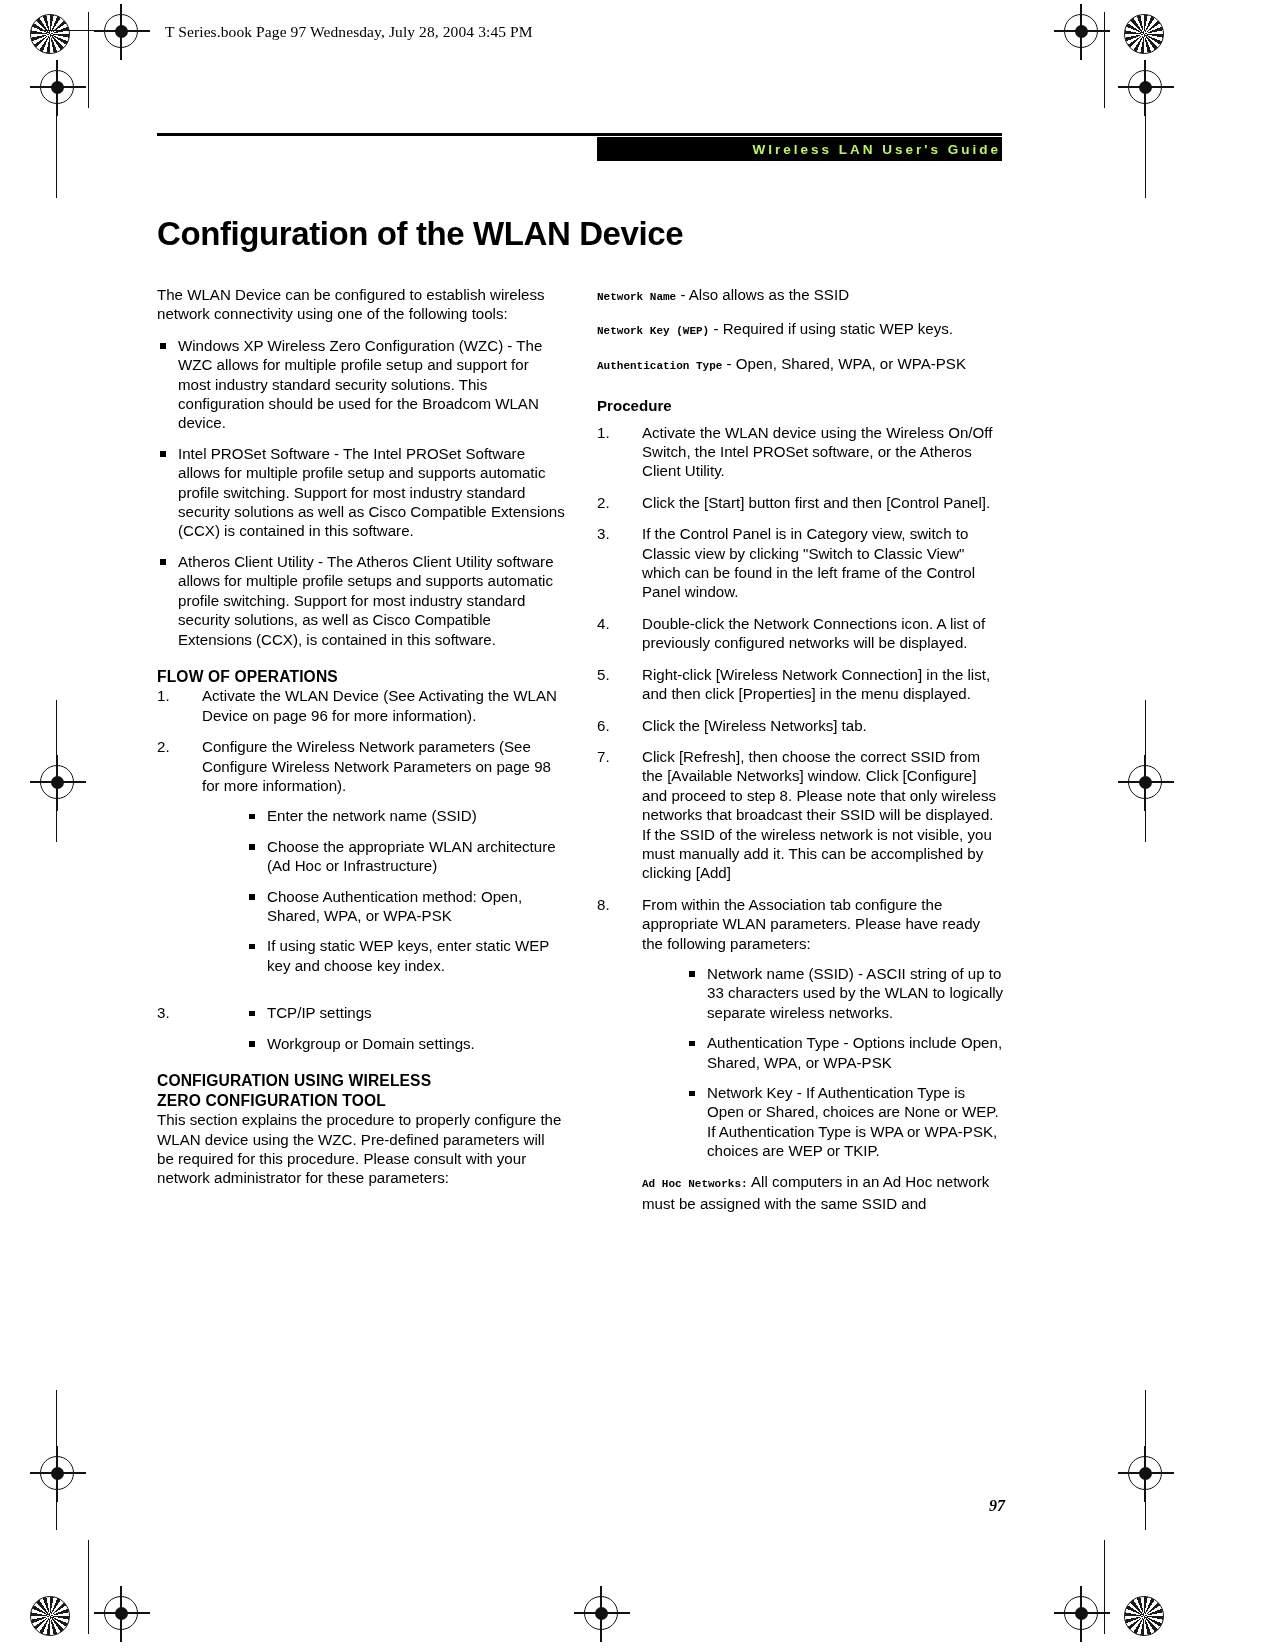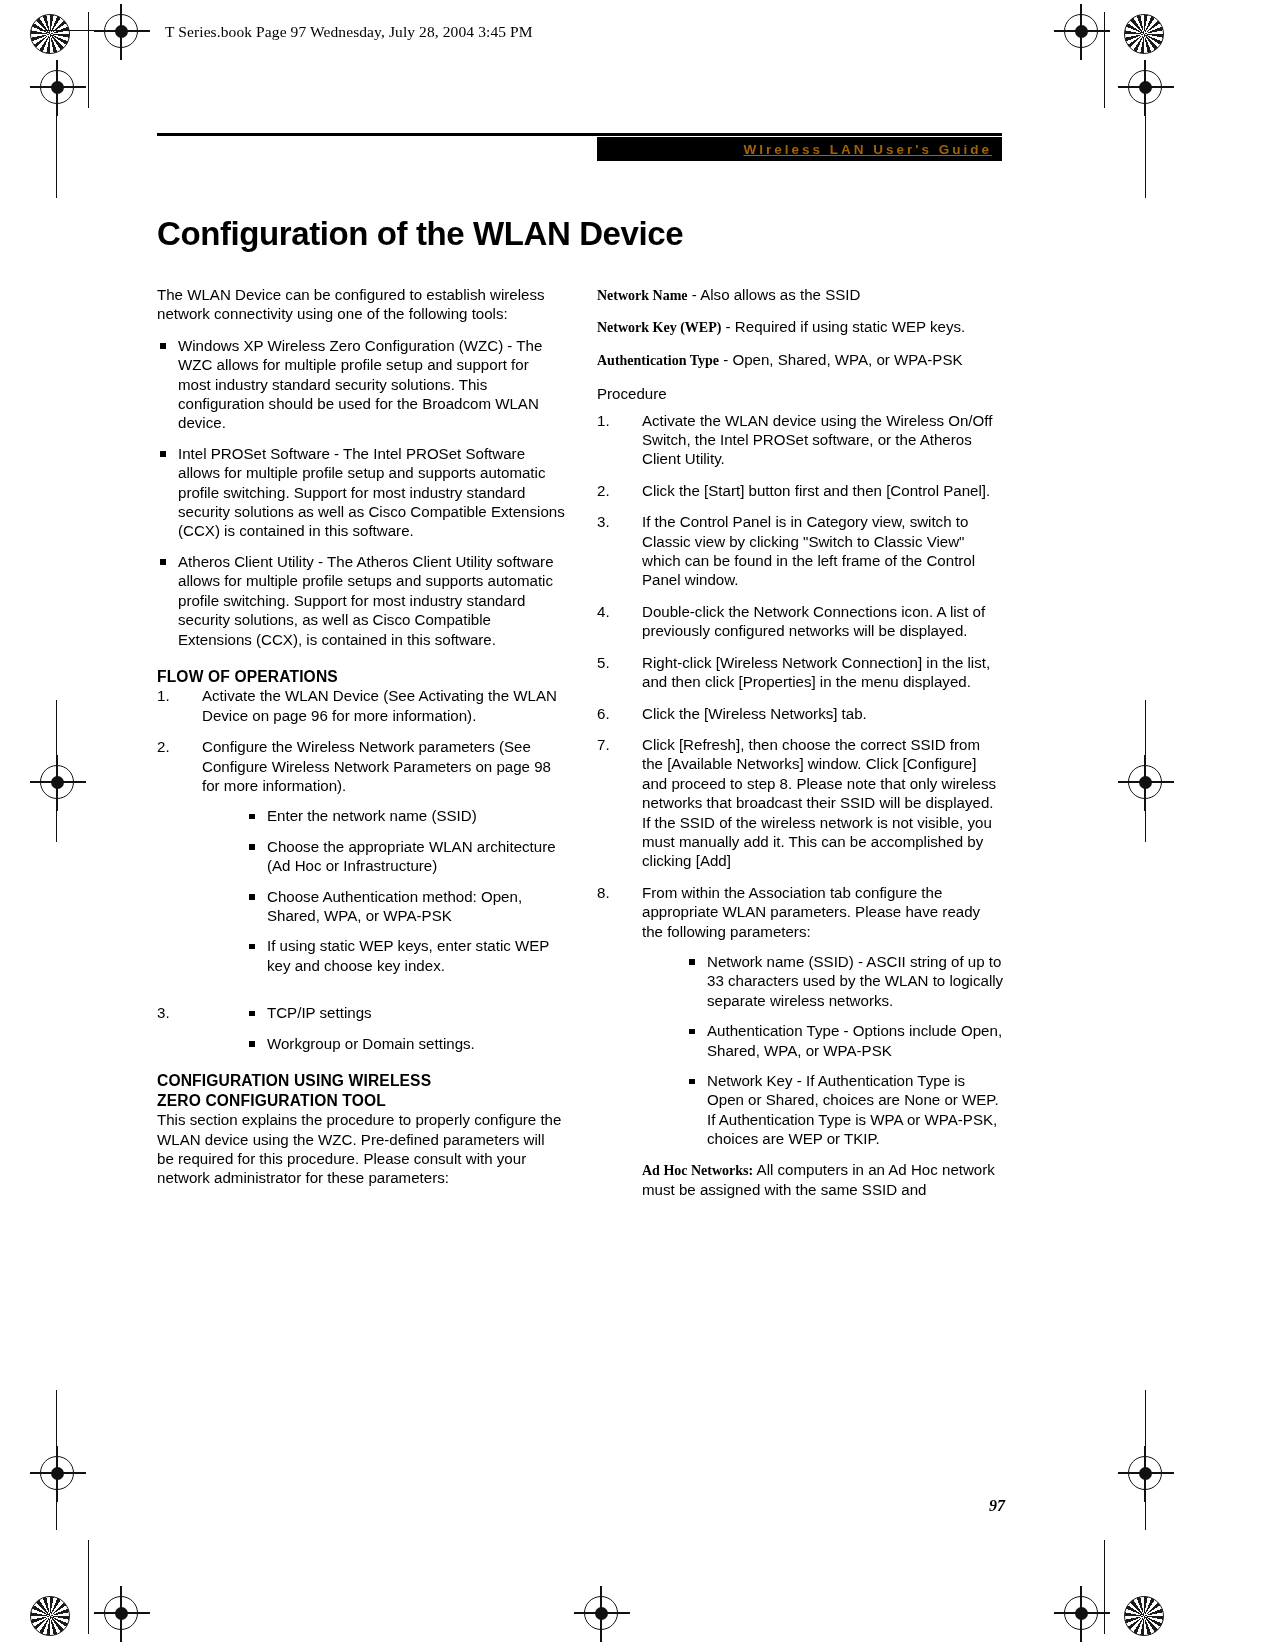--- a/index.html
+++ b/index.html
@@ -69,30 +69,29 @@
     position: absolute;
     left: 157px; top: 133px;
     width: 845px; height: 2.5px;
     background: #000;
   }
   .banner {
     position: absolute;
     left: 597px; top: 137px;
     width: 405px; height: 24px;
     background: #000000;
-    color: #a16207;
+    color: #bef264;
     font-size: 13.5px;
     font-weight: bold;
     letter-spacing: 3.0px;
     display: flex;
     align-items: center;
     justify-content: flex-end;
-    padding-right: 10px;
+    padding-right: 1px;
     box-sizing: border-box;
-    text-decoration: underline;
   }
 
   
   .page-title {
     position: absolute;
     left: 157px; top: 193px;
     font-size: 33px;
     font-weight: bold;
     letter-spacing: -0.4px;
     white-space: nowrap;
@@ -114,22 +113,22 @@
   .h2 {
     font-size: 15.6px;
     font-weight: bold;
     letter-spacing: 0.15px;
     margin: 18px 0 1px 0;
     line-height: 19.5px;
   }
   .h2.tight { margin-bottom: 0px; }
   .h3 {
     font-size: 15.1px;
-    font-weight: normal;
-    margin: 14px 0 7px 0;
+    font-weight: bold;
+    margin: 20px 0 7px 0;
   }
 
   
   ul.sq {
     list-style: none;
     margin: 0 0 11px 0;
     padding: 0;
   }
   ul.sq > li {
     position: relative;
@@ -161,23 +160,23 @@
   ol.steps > li > .num {
     position: absolute;
     left: 0; top: 0;
     width: 34px;
     text-align: left;
   }
 
   .note-indent { margin-left: 24px; margin-top: 13px; }
 
   b.serif {
-    font-family: Liberation Serif, serif;
-    font-weight: bold;
-    font-size: 14px;
+    font-family: Liberation Mono, monospace;
+    font-weight: bold;
+    font-size: 11px;
   }
 
   .pagenum {
     position: absolute;
     right: 258px;
     top: 1497px;
     font-family: "Liberation Serif", serif;
     font-style: italic;
     font-size: 16px;
     font-weight: bold;

